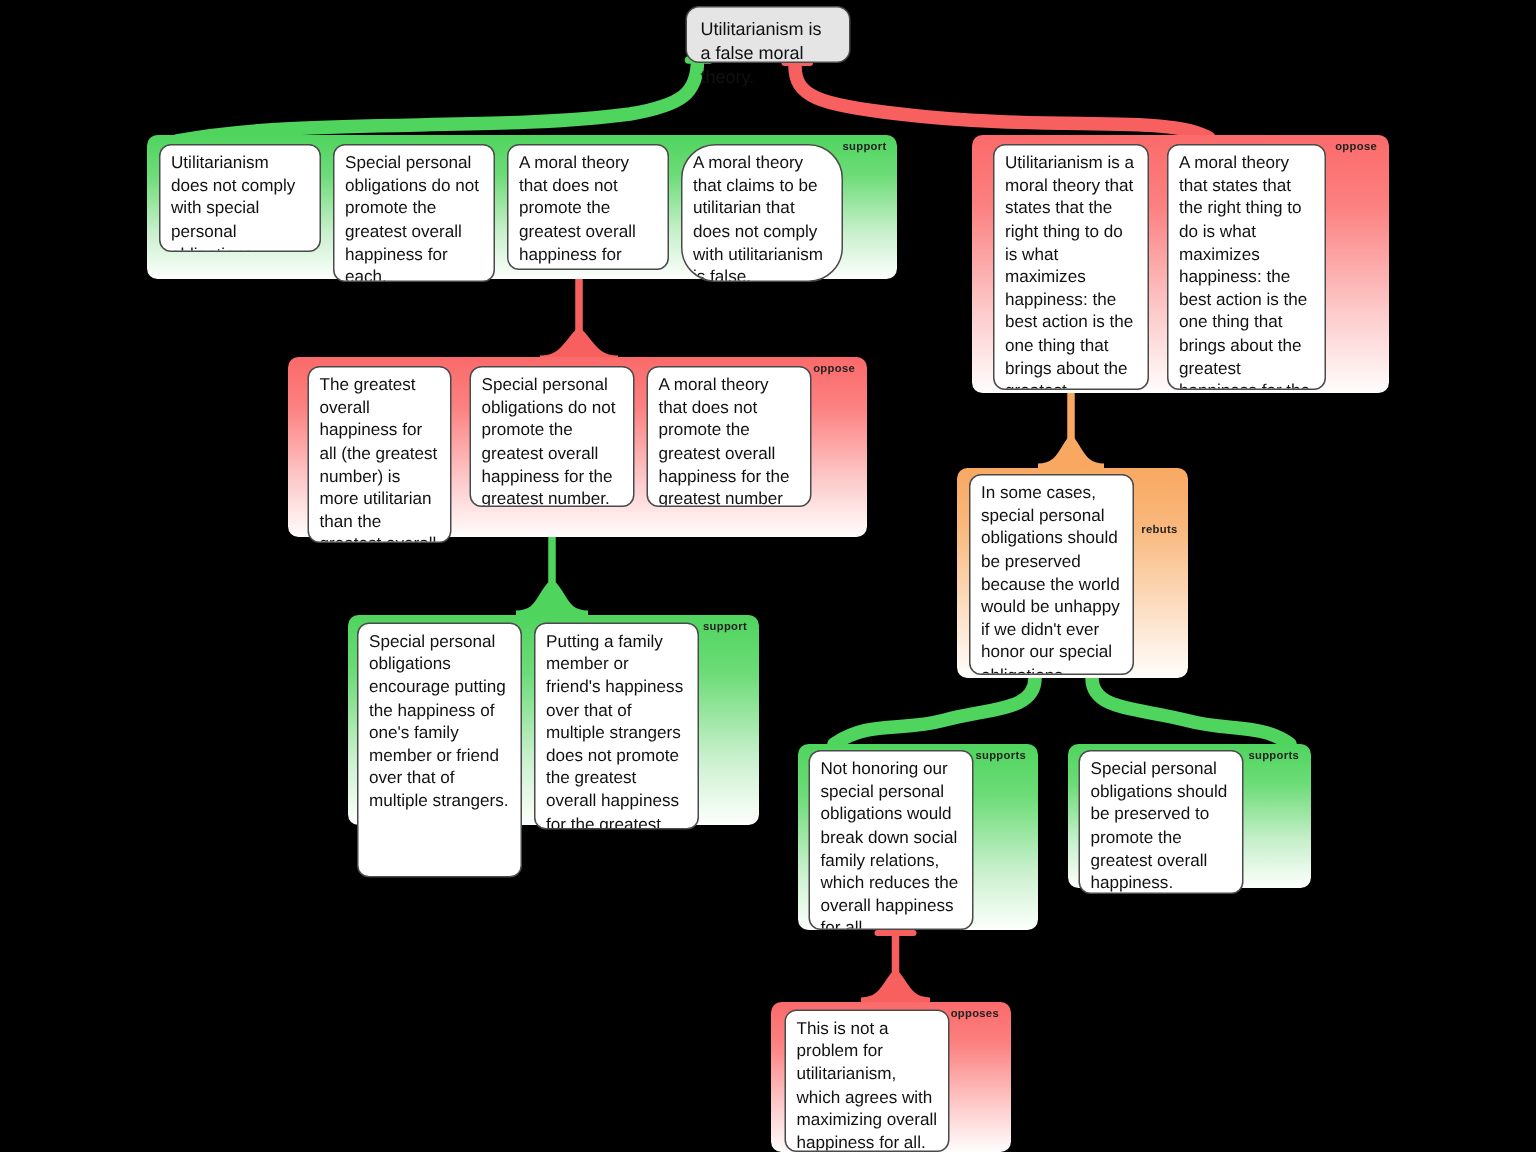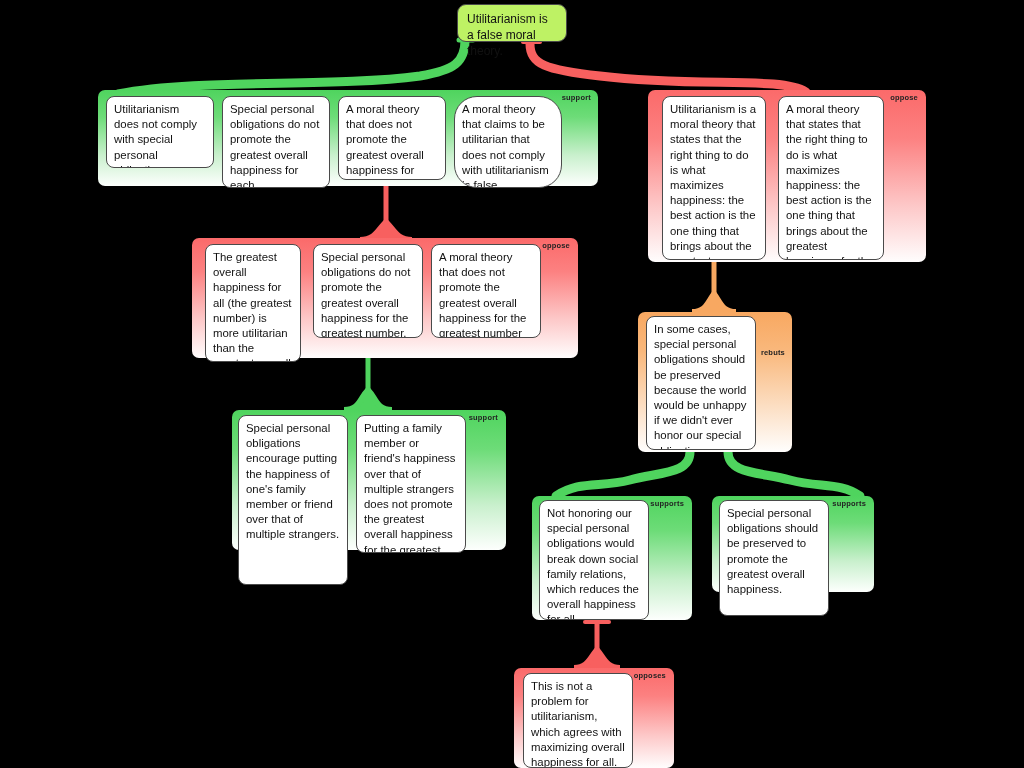--- a/index.html
+++ b/index.html
@@ -13,21 +13,21 @@
   .panel.oppose{background:linear-gradient(to bottom,#fb6a6a 0%,#fc8181 28%,#fdc9c9 68%,#fffdfd 100%);}
   .panel.rebut{background:linear-gradient(to bottom,#f8a861 0%,#f9b87c 28%,#fcdfc4 68%,#fffefd 100%);}
 
   .ptag{position:absolute;top:4px;font-size:7.5px;font-weight:bold;color:#232323;
         letter-spacing:.2px;line-height:1;padding-left:11px;}
 
   .card{position:absolute;background:#fff;border:1px solid #4a4a4a;border-radius:8px;
         box-sizing:border-box;padding:5px 7px 4px 7px;color:#111;font-size:11.4px;
         line-height:15.2px;overflow:hidden;}
 
-  .root{position:absolute;background:#bef264;border:1px solid #4a4a4a;border-radius:9px;
+  .root{position:absolute;background:#e5e5e5;border:1px solid #4a4a4a;border-radius:9px;
         box-sizing:border-box;padding:6px 9px;color:#111;font-size:12px;line-height:16px;}
 </style>
 </head>
 <body>
 
 <div id="stage">
 
   <svg id="links" viewBox="0 0 1024 768">
 
     <path d="M 465,40 C 465,62 455,70 420,76 C 330,88 200,78 118,94" stroke="#4fd45e" stroke-width="9" fill="none" stroke-linecap="round"></path>
@@ -119,21 +119,21 @@
   <div class="panel support" style="left:532px;top:496px;width:160px;height:124px;">
     <span class="ptag" style="right:8px;">supports</span>
   </div>
   <div class="card" style="left:539px;top:500px;width:110px;height:120px;">
     <span>Not honoring our special personal obligations would break down social family relations, which reduces the overall happiness for all.</span>
   </div>
 
   <div class="panel support" style="left:712px;top:496px;width:162px;height:96px;">
     <span class="ptag" style="right:8px;">supports</span>
   </div>
-  <div class="card" style="left:719px;top:500px;width:110px;height:116px;">
+  <div class="card" style="left:719px;top:500px;width:110px;height:96px;">
     <span>Special personal obligations should be preserved to promote the greatest overall happiness.</span>
   </div>
 
   <div class="panel oppose" style="left:514px;top:668px;width:160px;height:100px;">
     <span class="ptag" style="right:8px;">opposes</span>
   </div>
   <div class="card" style="left:523px;top:673px;width:110px;height:95px;">
     <span>This is not a problem for utilitarianism, which agrees with maximizing overall happiness for all.</span>
   </div>
 

